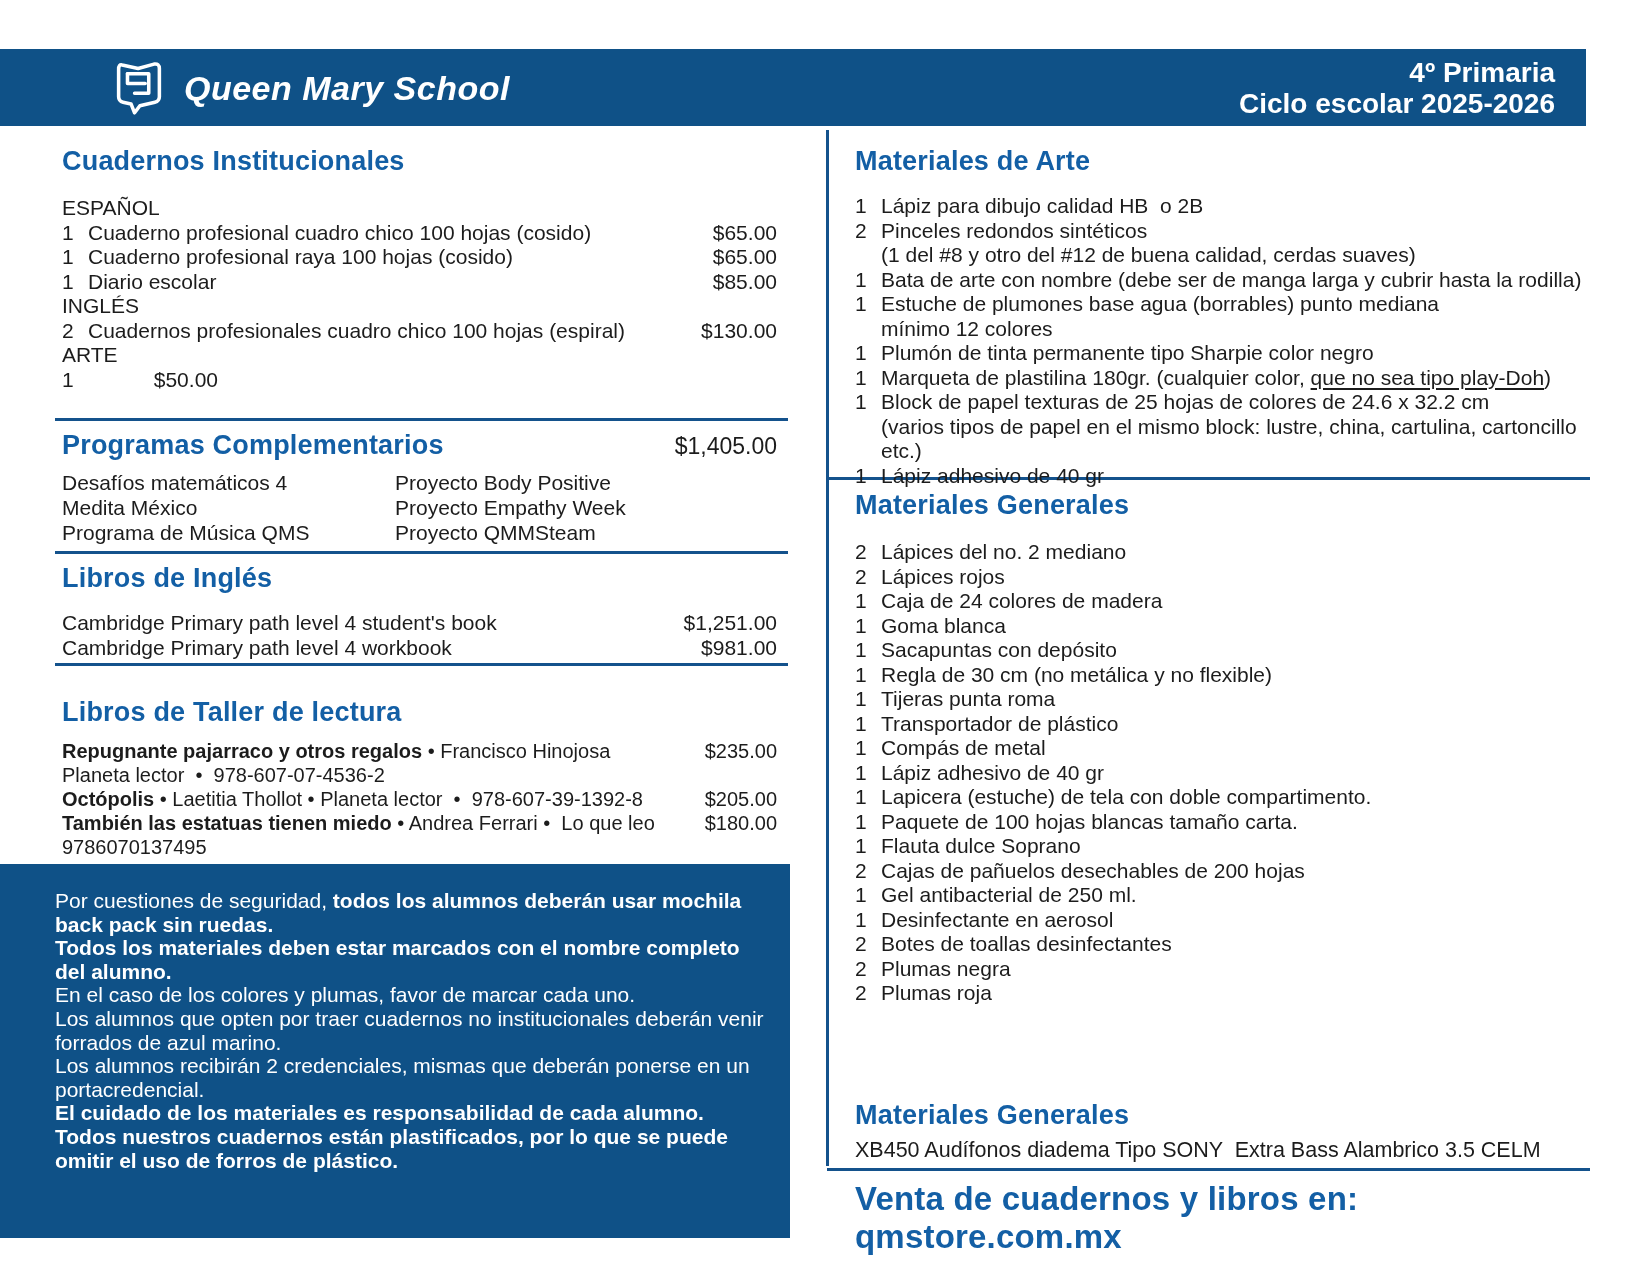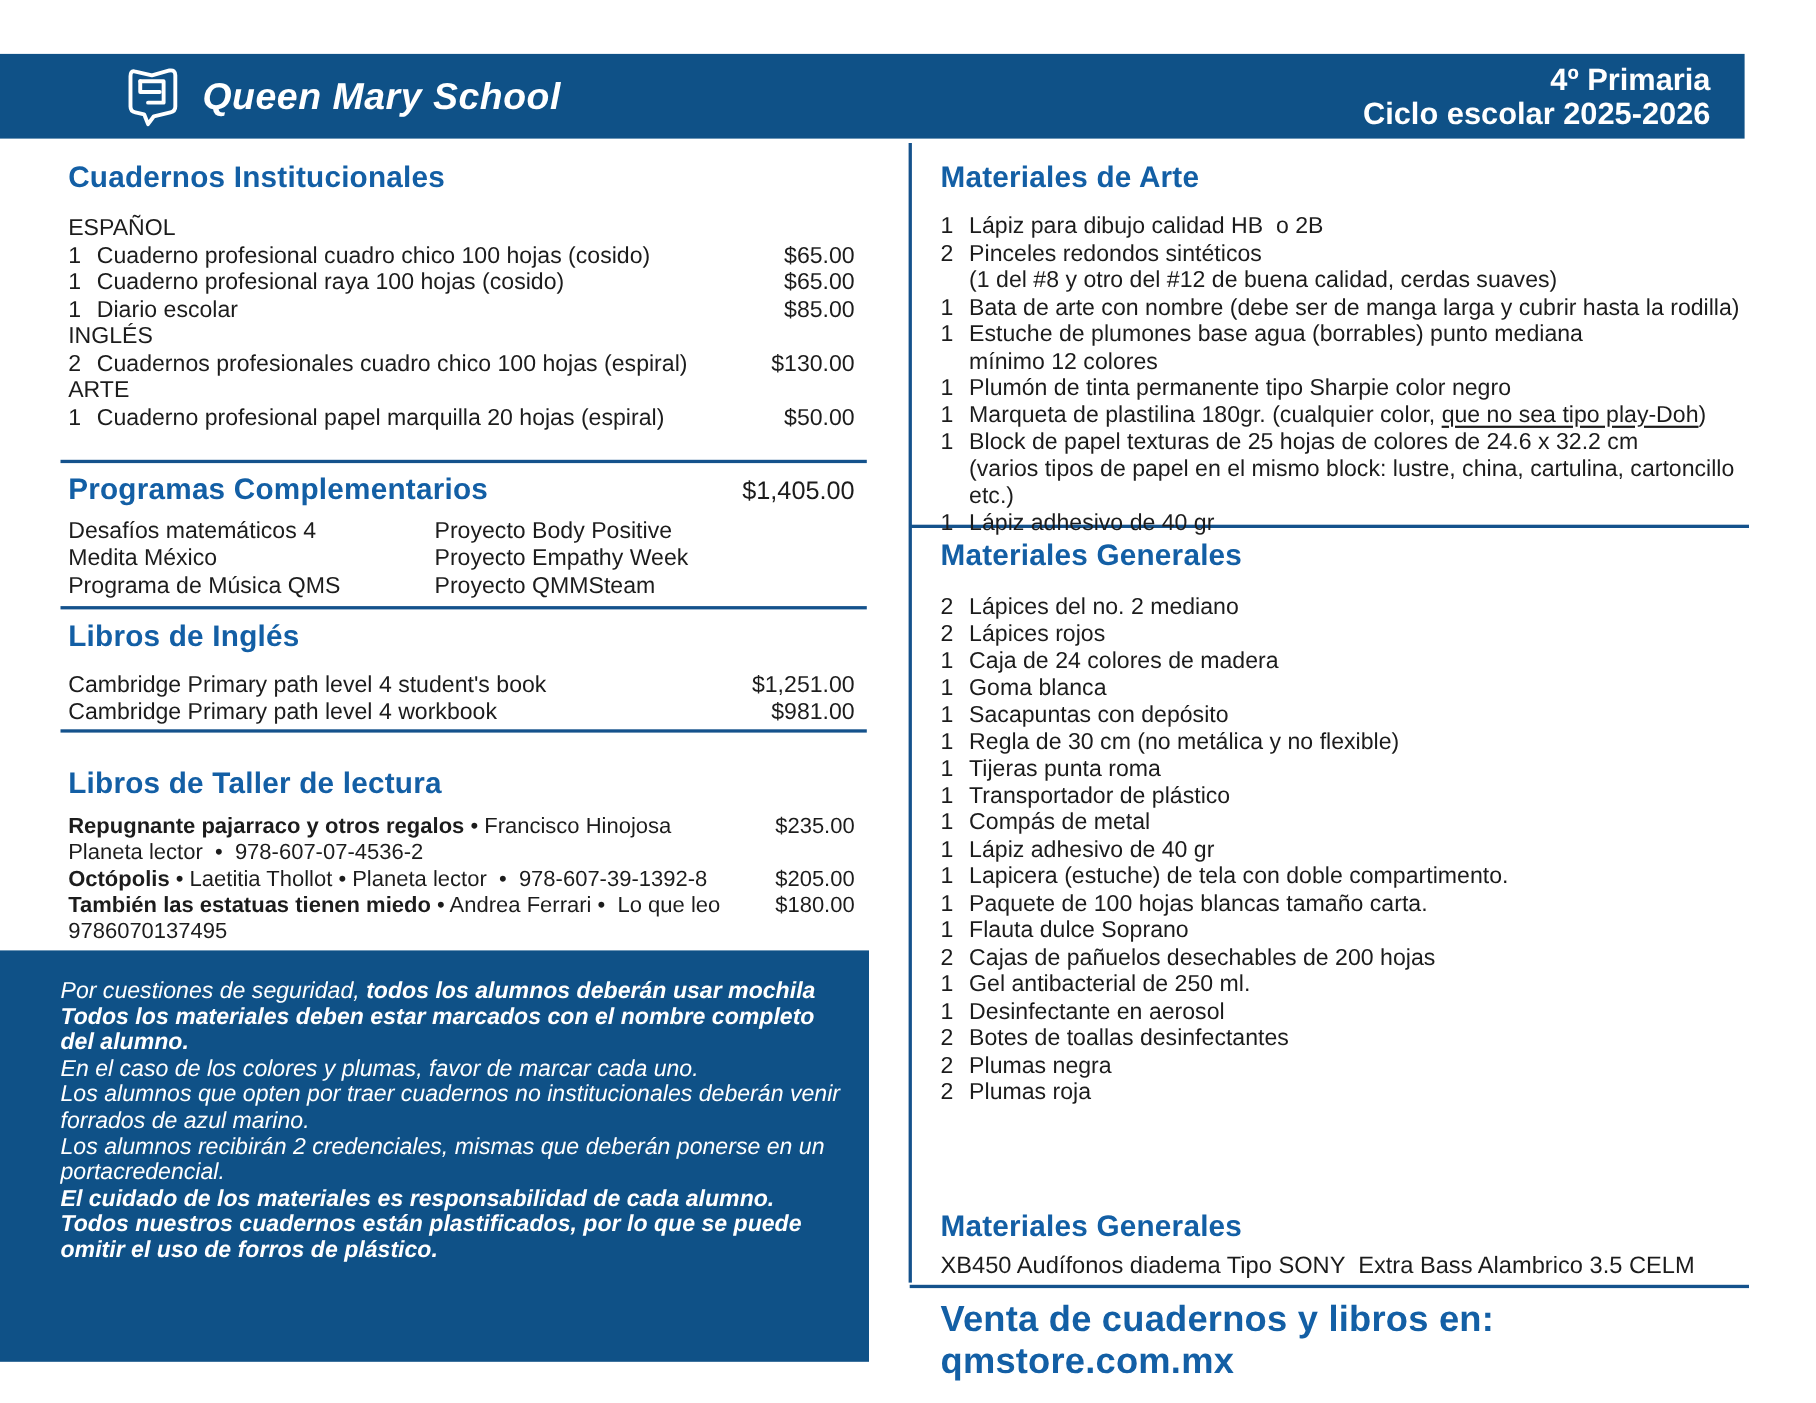--- a/index.html
+++ b/index.html
@@ -45,21 +45,21 @@
   .prog-col.c1{width:333px;}
   .sec-libros{left:62px;top:563px;width:726px;}
   .sec-libros h2{margin-bottom:17px;}
   .sec-taller{left:62px;top:697px;width:726px;}
   .sec-taller h2{margin-bottom:11px;}
   .taller-line{display:flex;align-items:baseline;font-size:20px;line-height:24px;white-space:pre-wrap;}
   .taller-line .t{flex:1;min-width:0;}
   .taller-line .price{flex:none;width:110px;text-align:right;font-size:20px;}
   
   .notice{position:absolute;left:0;top:864px;width:790px;height:374px;background:var(--band);color:#fff;}
-  .notice-inner{padding:25px 20px 0 55px;font-size:21px;line-height:23.6px;font-style:italic;}
+  .notice-inner{padding:25px 20px 0 55px;font-size:21px;line-height:23.6px;}
   
   .sec-arte{left:855px;top:146px;width:736px;}
   .sec-arte h2{margin-bottom:17px;}
   .sec-generales{left:855px;top:490px;width:736px;}
   .sec-generales h2{margin-bottom:19px;}
   .cont-indent{padding-left:26px;}
   .sec-generales2{left:855px;top:1100px;width:736px;}
   .sec-generales2 h2{margin-bottom:6px;}
   .xb-line{font-size:21.5px;line-height:26px;white-space:pre-wrap;}
   .rule-l1{left:55px;top:418px;width:733px;}
@@ -101,21 +101,21 @@
 <div class="sec sec-cuadernos">
   <h2 class="sec-title">Cuadernos Institucionales</h2>
   <div id="cuadernos-list" class="pad-r">
       <div class="grp-label">ESPAÑOL</div>
       <div class="row"><span class="qty">1</span><span class="desc">Cuaderno profesional cuadro chico 100 hojas (cosido)</span><span class="price">$65.00</span></div>
       <div class="row"><span class="qty">1</span><span class="desc">Cuaderno profesional raya 100 hojas (cosido)</span><span class="price">$65.00</span></div>
       <div class="row"><span class="qty">1</span><span class="desc">Diario escolar</span><span class="price">$85.00</span></div>
       <div class="grp-label">INGLÉS</div>
       <div class="row"><span class="qty">2</span><span class="desc">Cuadernos profesionales cuadro chico 100 hojas (espiral)</span><span class="price">$130.00</span></div>
       <div class="grp-label">ARTE</div>
-      <div class="row"><span class="qty">1</span><span class="desc">Cuaderno profesional papel marquilla 20 hojas (espiral)</span><span class="price">$50.00</span></div>
+      <div class="row"><span class="qty">1</span><span class="price">$50.00</span></div>
     </div>
 </div>
 
 <div class="sec sec-programas">
   <div class="prog-head">
     <h2 class="sec-title">Programas Complementarios</h2>
     <div class="prog-price">$1,405.00</div>
   </div>
   <div class="prog-cols">
     <div id="prog-col1" class="prog-col c1">
@@ -146,20 +146,21 @@
       <div class="taller-line">Planeta lector  •  978-607-07-4536-2</div>
       <div class="taller-line"><span class="t"><span class="bold">Octópolis</span><span> • Laetitia Thollot • Planeta lector  •  978-607-39-1392-8</span></span><span class="price">$205.00</span></div>
       <div class="taller-line"><span class="t"><span class="bold">También las estatuas tienen miedo</span><span> • Andrea Ferrari •  Lo que leo</span></span><span class="price">$180.00</span></div>
       <div class="taller-line">9786070137495</div>
     </div>
 </div>
 
 <div class="notice">
   <div id="notice-body" class="notice-inner">
       <div><span>Por cuestiones de seguridad, </span><span class="bold ">todos los alumnos deberán usar mochila</span></div>
+      <div><span class="bold ">back pack sin ruedas.</span></div>
       <div><span class="bold ">Todos los materiales deben estar marcados con el nombre completo</span></div>
       <div><span class="bold ">del alumno.</span></div>
       <div><span>En el caso de los colores y plumas, favor de marcar cada uno.</span></div>
       <div><span>Los alumnos que opten por traer cuadernos no institucionales deberán venir</span></div>
       <div><span>forrados de azul marino.</span></div>
       <div><span>Los alumnos recibirán 2 credenciales, mismas que deberán ponerse en un</span></div>
       <div><span>portacredencial.</span></div>
       <div><span class="bold ">El cuidado de los materiales es responsabilidad de cada alumno.</span></div>
       <div><span class="bold ">Todos nuestros cuadernos están plastificados, por lo que se puede</span></div>
       <div><span class="bold ">omitir el uso de forros de plástico.</span></div>

